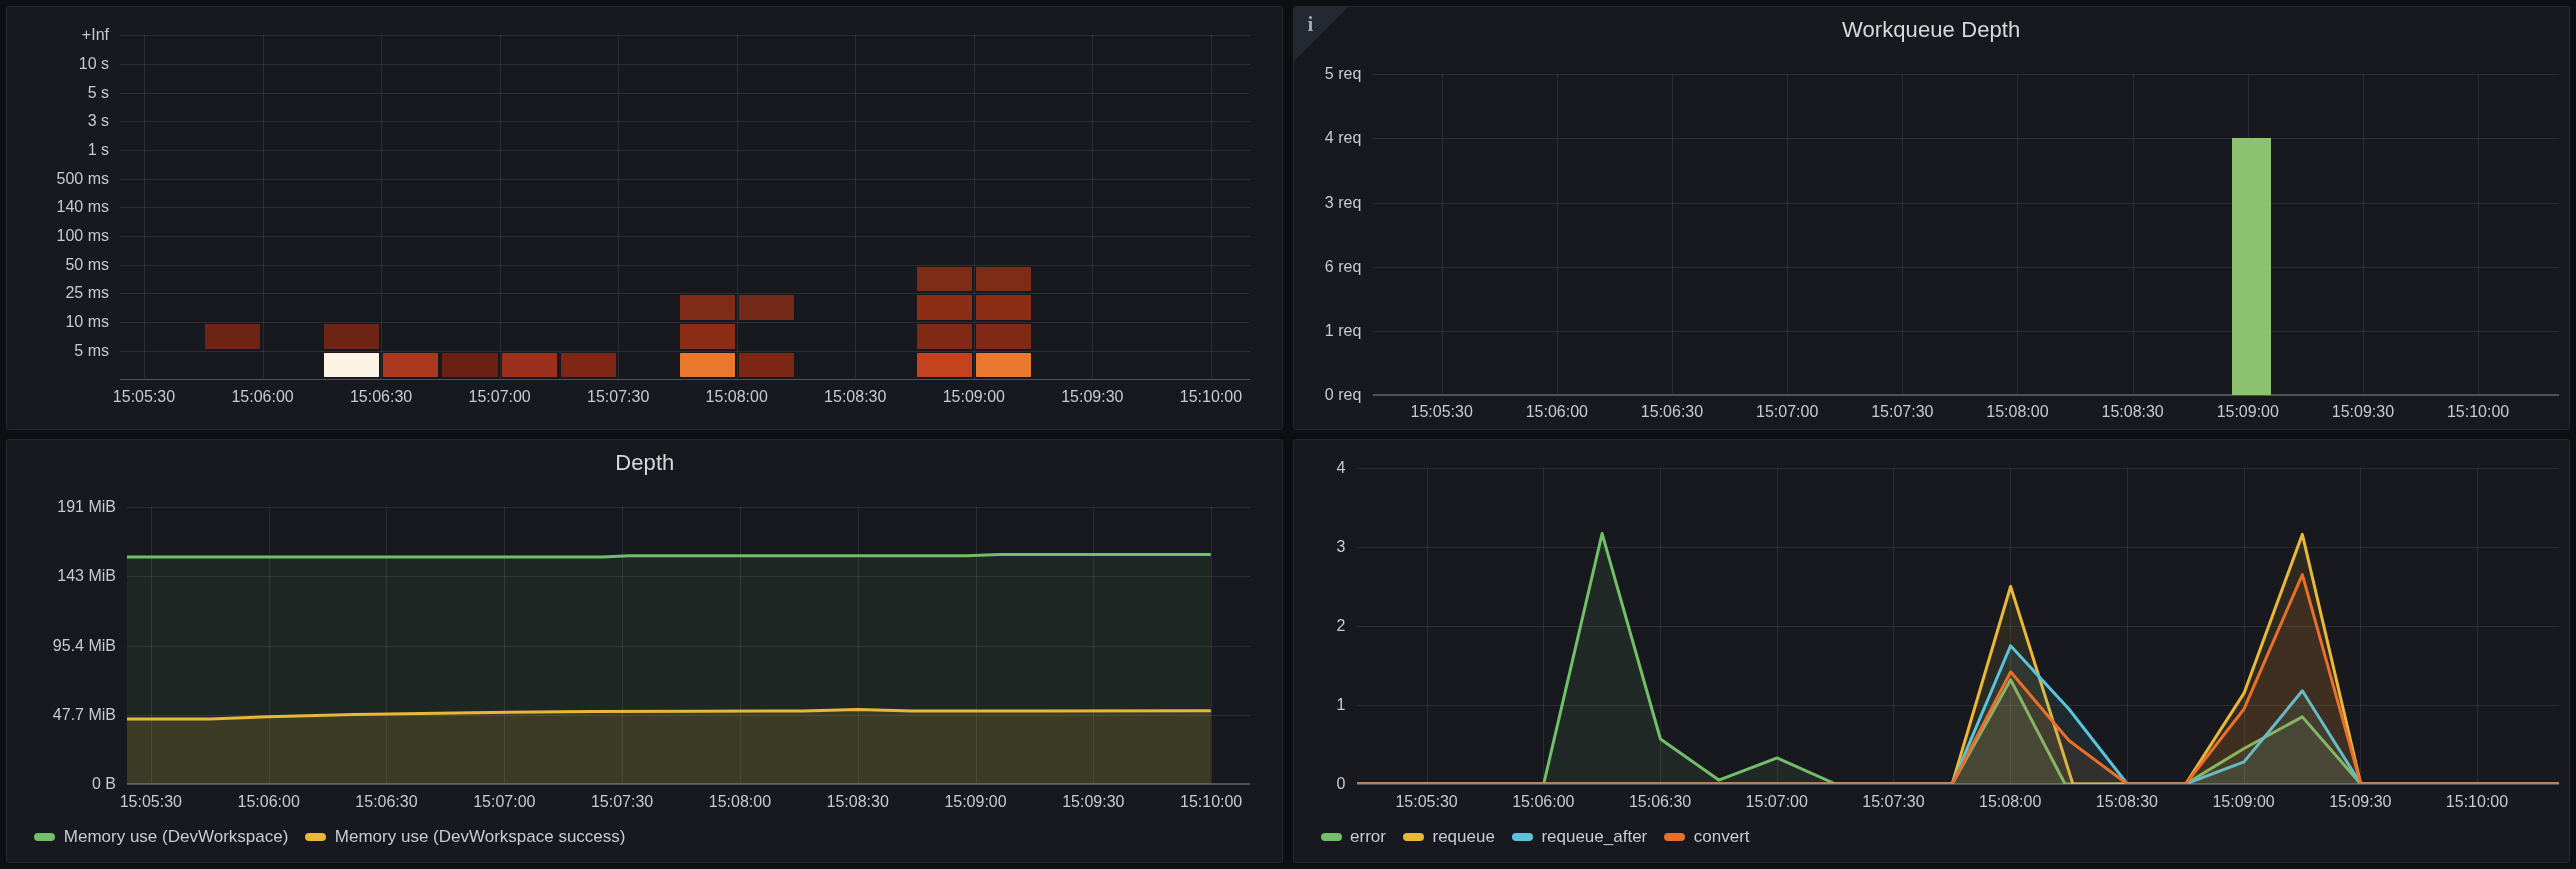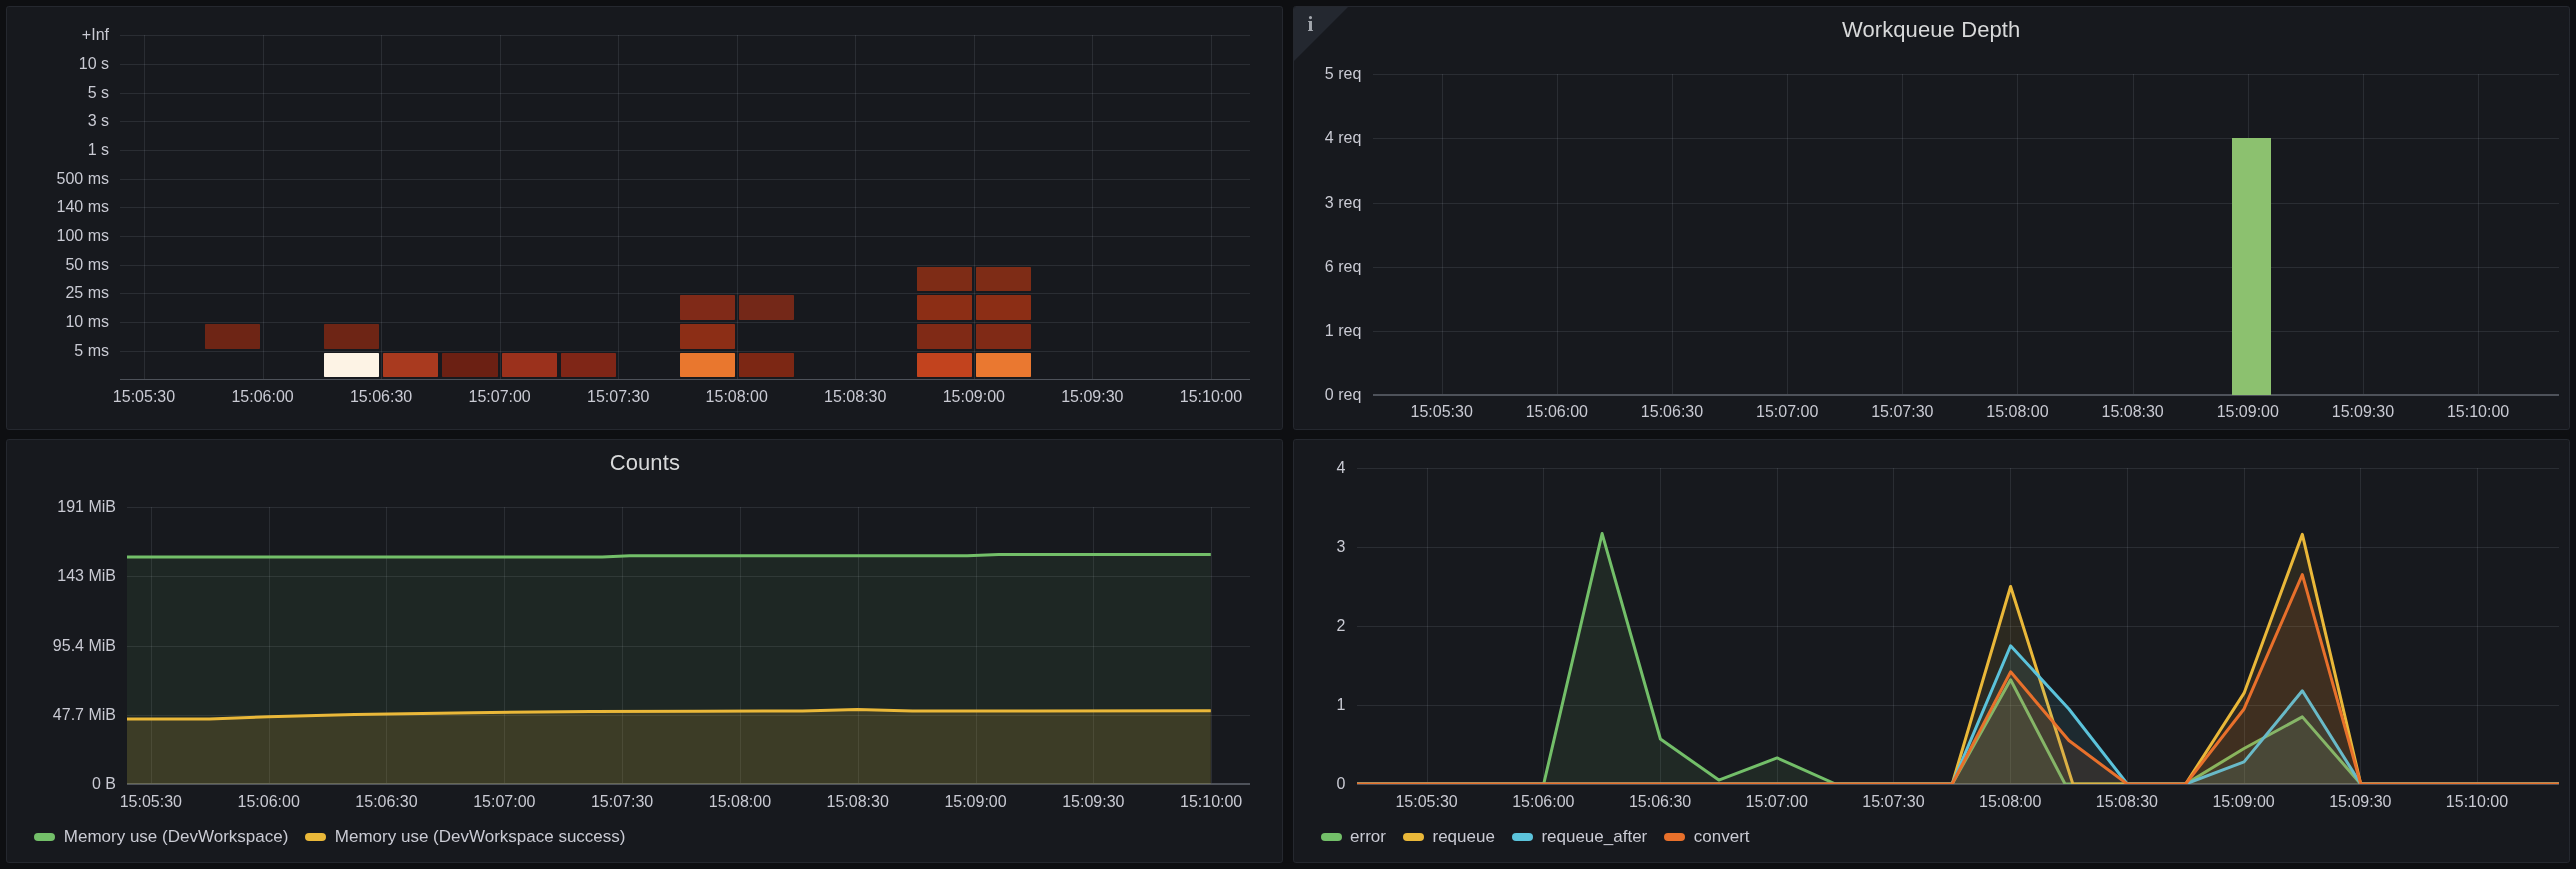--- a/index.html
+++ b/index.html
@@ -161,21 +161,21 @@
         <div class="xlab" style="left: 44.6602%;">15:07:30</div>
         <div class="xlab" style="left: 54.3689%;">15:08:00</div>
         <div class="xlab" style="left: 64.0777%;">15:08:30</div>
         <div class="xlab" style="left: 73.7864%;">15:09:00</div>
         <div class="xlab" style="left: 83.4951%;">15:09:30</div>
         <div class="xlab" style="left: 93.2039%;">15:10:00</div>
       </div>
   </section>
 
   <section class="panel panel--memory">
-    <h2 class="panel-title">Counts</h2>
+    <h2 class="panel-title">Depth</h2>
     <div class="panel-body">
       <div class="y-gutter">
           <div class="ylab" style="top: 0%;">191 MiB</div>
           <div class="ylab" style="top: 25%;">143 MiB</div>
           <div class="ylab" style="top: 50%;">95.4 MiB</div>
           <div class="ylab" style="top: 75%;">47.7 MiB</div>
           <div class="ylab" style="top: 100%;">0 B</div>
         </div>
       <div class="plot">
           <div class="gl-v" style="left: 2.0979%;"></div>

